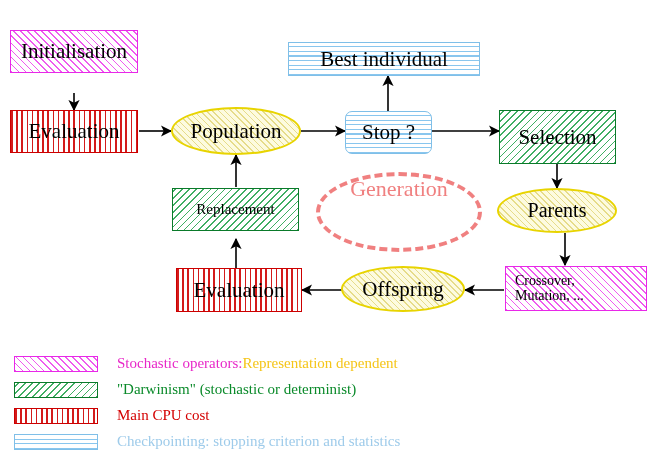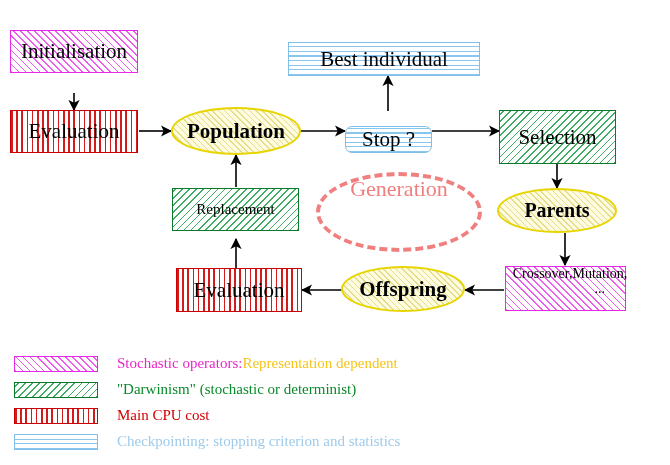--- a/index.html
+++ b/index.html
@@ -37,21 +37,21 @@
     background-image:repeating-linear-gradient(0deg,
         #89c6ee 0px, #89c6ee 1.2px, rgba(255,255,255,0) 1.2px, rgba(255,255,255,0) 4.6px);
   }
   .hatch-yellow{
     border:2px solid #e8d400;
     background-color:#fdfbe0;
     background-image:repeating-linear-gradient(45deg,
         #e6dc8a 0px, #e6dc8a 1.1px, rgba(255,255,255,0) 1.1px, rgba(255,255,255,0) 4.4px);
   }
 
-  .ellipse{border-radius:50%;font-weight:bold;}
+  .ellipse{border-radius:50%;}
   .round{border-radius:7px;}
 
   .generation-ellipse{
     position:absolute;border:4px dashed #f08080;border-radius:50%;
     background:transparent;display:flex;align-items:flex-start;justify-content:center;
     color:#f08080;
   }
 
   
   #arrows{position:absolute;left:0;top:0;}
@@ -112,33 +112,33 @@
   </div>
 
   <div class="node hatch-yellow ellipse" style="left:171px;top:107px;width:130px;height:48px;font-size:21px;">
     <span>Population</span>
   </div>
 
   <div class="node hstripe-blue" style="left:288px;top:42px;width:192px;height:34px;font-size:21px;">
     <span>Best individual</span>
   </div>
 
-  <div class="node hstripe-blue round" style="left:345px;top:111px;width:87px;height:27px;font-size:21px;margin-top:15px;">
+  <div class="node hstripe-blue round" style="left:345px;top:111px;width:87px;height:43px;font-size:21px;">
     <span>Stop ?</span>
   </div>
 
   <div class="node hatch-green" style="left:499px;top:110px;width:117px;height:54px;font-size:21px;">
     <span>Selection</span>
   </div>
 
   <div class="node hatch-yellow ellipse" style="left:497px;top:188px;width:120px;height:45px;font-size:20px;">
     <span>Parents</span>
   </div>
 
-  <div class="node hatch-magenta" style="left:505px;top:266px;width:121px;height:45px;font-size:14px;flex-direction:row;justify-content:center;align-items:flex-start;padding-left:9px;">
+  <div class="node hatch-magenta" style="left:505px;top:266px;width:142px;height:45px;font-size:14px;flex-direction:column;justify-content:center;align-items:flex-start;padding-left:9px;">
     <span>Crossover,</span>
     <span>Mutation, ...</span>
   </div>
 
   <div class="node hatch-yellow ellipse" style="left:341px;top:266px;width:124px;height:46px;font-size:21px;">
     <span>Offspring</span>
   </div>
 
   <div class="node vstripe-red" style="left:176px;top:268px;width:126px;height:44px;font-size:21px;">
     <span>Evaluation</span>

